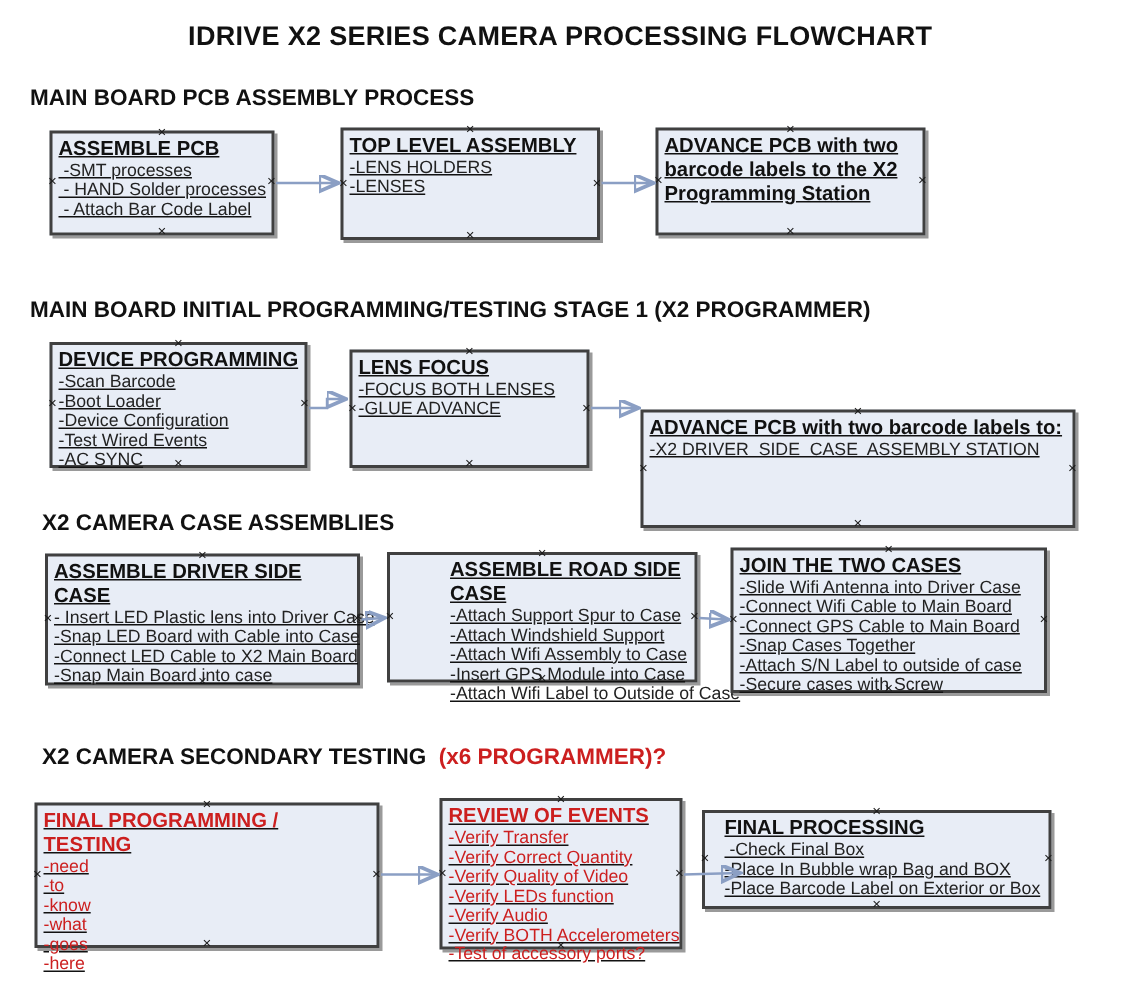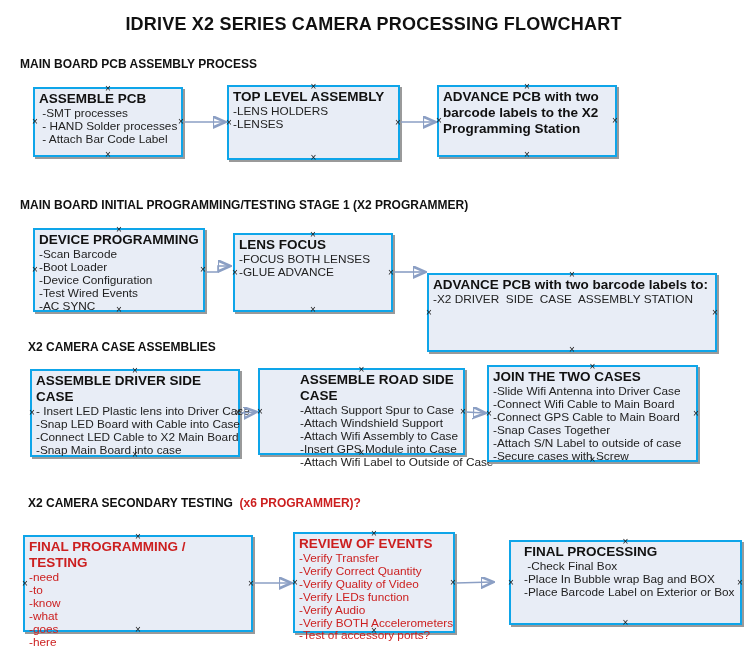--- a/index.html
+++ b/index.html
@@ -6,27 +6,27 @@
   #canvas{
     position:relative;width:747px;height:662px;background:#ffffff;
     font-family:"Liberation Sans","DejaVu Sans",sans-serif;color:#111;
     overflow:hidden;
   }
   .page-title{
     position:absolute;top:14px;left:0;width:747px;text-align:center;
     font-size:18px;font-weight:bold;letter-spacing:.2px;color:#111;
   }
   .section-heading{
-    position:absolute;font-size:12px;font-weight:bold;color:#111;white-space:pre;
+    position:absolute;font-size:15px;font-weight:bold;color:#111;white-space:pre;
   }
   .section-heading .suffix{color:#cc1f1f;}
   .box{
-    position:absolute;background:#e8edf6;border:2px solid #0ea5e9;
+    position:absolute;background:#e8edf6;border:2px solid #404040;
     box-shadow:2px 2px 0 #9a9a9a;box-sizing:border-box;
-    padding:2px 4px 0 4px;overflow:visible;
+    padding:2px 4px 0 4px;overflow:visible;text-decoration:underline;
   }
   .box .box-title{
     font-size:13.5px;font-weight:bold;line-height:16px;color:#111;
   }
   .box .item{
     font-size:11.8px;line-height:12.9px;color:#222;white-space:pre;
   }
   .box.red .box-title,.box.red .item{color:#cc1f1f;}
   .cp{
     position:absolute;font-size:10px;line-height:10px;color:#1a1a1a;
@@ -194,21 +194,21 @@
         <div class="item">-Verify Audio</div>
         <div class="item">-Verify BOTH Accelerometers</div>
         <div class="item">-Test of accessory ports?</div>
       </div>
     <span class="cp cpt">×</span>
       <span class="cp cpb">×</span>
       <span class="cp cpl">×</span>
       <span class="cp cpr">×</span>
   </div>
 
-  <div class="box" style="left:509px;top:540px;width:233px;height:85px;padding-left:13px;">
+  <div class="box" style="left:468px;top:540px;width:233px;height:66px;padding-left:13px;">
     <div class="box-title">FINAL PROCESSING</div>
     <div>
         <div class="item"> -Check Final Box</div>
         <div class="item">-Place In Bubble wrap Bag and BOX</div>
         <div class="item">-Place Barcode Label on Exterior or Box</div>
       </div>
     <span class="cp cpt">×</span>
       <span class="cp cpb">×</span>
       <span class="cp cpl">×</span>
       <span class="cp cpr">×</span>

